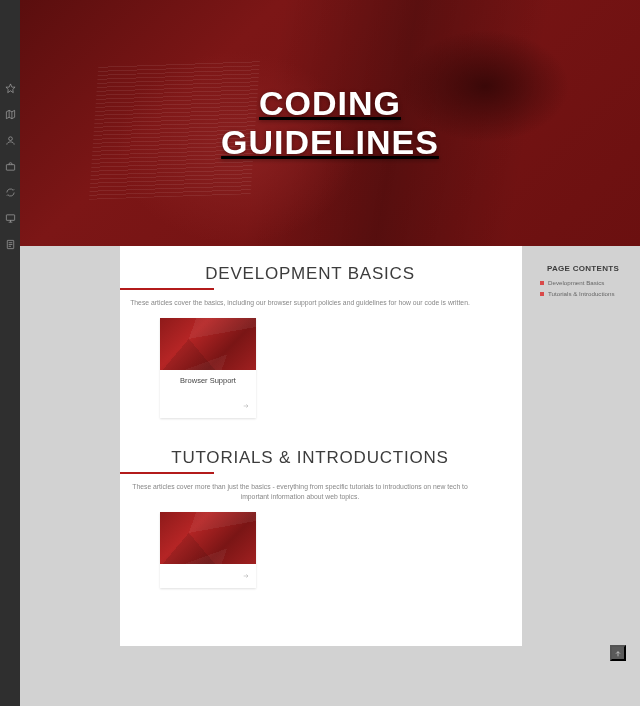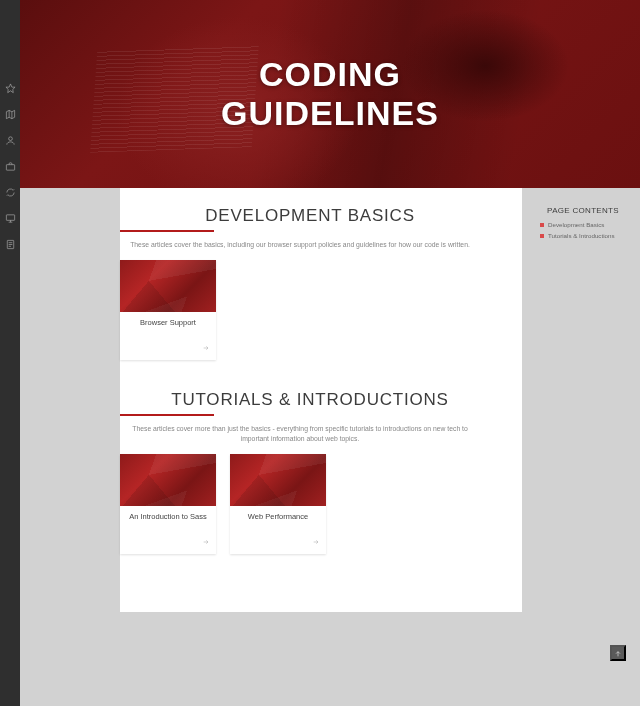--- a/index.html
+++ b/index.html
@@ -9,21 +9,21 @@
 
   
   .sidebar { width: 20px; background: #2f2f2f; display: flex; flex-direction: column; align-items: center; padding-top: 82px; gap: 14px; flex-shrink: 0; }
   .sidebar .icon { width: 12px; height: 12px; display: flex; align-items: center; justify-content: center; color: #b8b8b8; cursor: pointer; }
   .sidebar .icon svg { width: 11px; height: 11px; stroke: currentColor; fill: none; stroke-width: 1.3; }
 
   
   .main { flex: 1; display: flex; flex-direction: column; background: #d2d2d2; }
 
   
-  .hero { height: 188px; position: relative; display: flex; align-items: center; justify-content: center; overflow: hidden; }
+  .hero { height: 246px; position: relative; display: flex; align-items: center; justify-content: center; overflow: hidden; text-decoration: underline; }
   .hero-bg { position: absolute; inset: 0; background: linear-gradient(135deg, #5a0e0e 0%, #7c1616 30%, #6b1010 100%); }
   .hero-bg::before { content:""; position:absolute; inset:0; background:
     radial-gradient(ellipse 120px 80px at 75% 35%, #3a0808 0%, transparent 70%),
     radial-gradient(ellipse 200px 160px at 35% 60%, #8a2020 0%, transparent 60%),
     linear-gradient(100deg, transparent 40%, rgba(0,0,0,0.25) 60%, transparent 80%);
   }
   .hero-bg::after { content:""; position:absolute; left:12%; top:25%; width:26%; height:55%; background:
     repeating-linear-gradient(0deg, rgba(255,255,255,0.08) 0 1px, transparent 1px 4px);
     transform: skewX(-6deg) rotate(-2deg);
   }
@@ -31,36 +31,36 @@
 
   
   .content-row { display: flex; align-items: flex-start; text-align: center; }
 
   .page { background: #fff; margin-left: 100px; width: 402px; padding: 18px 22px 28px 0; }
 
   .section-title { font-size: 17px; font-weight: 400; color: #3c3c3c; letter-spacing: 0.8px; margin-bottom: 4px; }
   .underline { height: 2px; width: 94px; background: #b31b1b; margin-bottom: 8px; }
   .section-desc { font-size: 6.8px; color: #888; line-height: 1.45; margin-bottom: 10px; max-width: 360px; }
 
-  .cards { display: flex; gap: 14px; margin-bottom: 30px; }
+  .cards { display: flex; gap: 6px; margin-bottom: 30px; margin-left: 40px; }
   .card { width: 96px; background: #fff; box-shadow: 0 1px 2px rgba(0,0,0,0.12); cursor: pointer; }
   .card-img { width: 96px; height: 52px; background: linear-gradient(135deg, #8e1a1a, #b52525, #7a1515, #a02020); position: relative; }
   .card-img::before { content:""; position:absolute; inset:0; background:
     conic-gradient(from 20deg at 30% 40%, rgba(255,255,255,0.06) 0 60deg, transparent 60deg 120deg, rgba(0,0,0,0.1) 120deg 200deg, transparent 200deg 360deg),
     conic-gradient(from 200deg at 70% 70%, rgba(255,255,255,0.05) 0 50deg, transparent 50deg 360deg);
   }
   .card-body { padding: 6px 6px 4px 6px; font-size: 7.5px; color: #444; min-height: 24px; }
   .card-foot { padding: 2px 6px 4px 6px; text-align: right; color: #888; }
   .card-foot svg { width: 8px; height: 8px; stroke: #888; fill: none; stroke-width: 1.2; }
 
   .section + .section { margin-top: 4px; }
 
   
   .toc { margin-left: 18px; margin-top: 18px; width: 86px; }
-  .toc-title { font-size: 8px; font-weight: 400; color: #3c3c3c; letter-spacing: 0.3px; margin-bottom: 6px; }
+  .toc-title { font-size: 8px; font-weight: 700; color: #3c3c3c; letter-spacing: 0.3px; margin-bottom: 6px; }
   .toc-item { display:flex; align-items:flex-start; gap:4px; font-size: 6.2px; color: #666; margin-bottom: 4px; cursor:pointer; }
   .toc-bullet { width: 4px; height: 4px; background: #d94a4a; margin-top: 2px; flex-shrink: 0; }
 
   
   .footer { margin-top: 10px; padding: 10px 0 16px 0; text-align: center; font-size: 6.5px; color: #7a7a7a; background:#d2d2d2; width:620px; }
 
   
   .scroll-top { position: absolute; right: 14px; bottom: 45px; width: 16px; height: 16px; background: #5a5a5a; display:flex; align-items:center; justify-content:center; cursor:pointer; }
   .scroll-top svg { width:8px; height:8px; stroke:#fff; stroke-width:1.6; fill:none; }
 
@@ -145,29 +145,20 @@
             </div>
           </section>
 
           <section class="section">
             <h2 class="section-title">TUTORIALS &amp; INTRODUCTIONS</h2>
             <div class="underline"></div>
             <p class="section-desc">These articles cover more than just the basics - everything from specific tutorials to introductions on new tech to important information about web topics.</p>
             <div class="cards">
               <article class="card">
                 <div class="card-img"></div>
-                <div class="card-body">An Introduction to Sass</div>
-                <div class="card-foot"><span><svg viewBox="0 0 24 24">
-                        <path d="M5 12h12"></path>
-                        <path d="M13 7l5 5-5 5"></path>
-                      </svg></span></div>
-              </article>
-              <article class="card">
-                <div class="card-img"></div>
-                <div class="card-body">Web Performance</div>
                 <div class="card-foot"><span><svg viewBox="0 0 24 24">
                         <path d="M5 12h12"></path>
                         <path d="M13 7l5 5-5 5"></path>
                       </svg></span></div>
               </article>
             </div>
           </section>
 
         </main>
 

